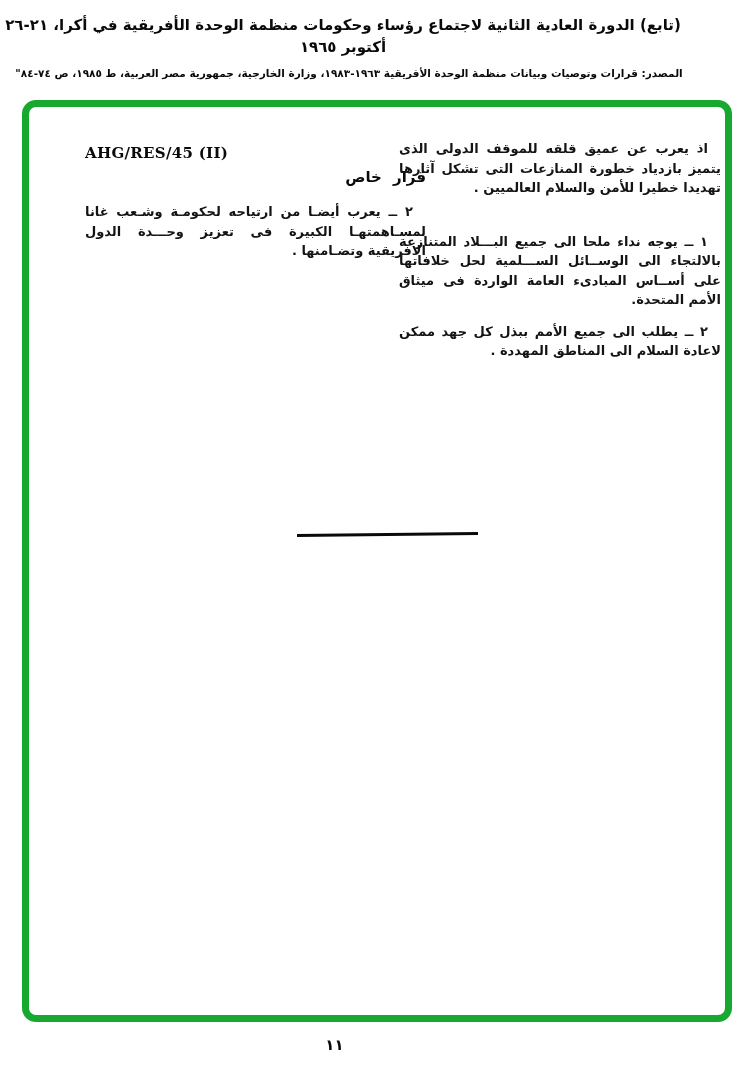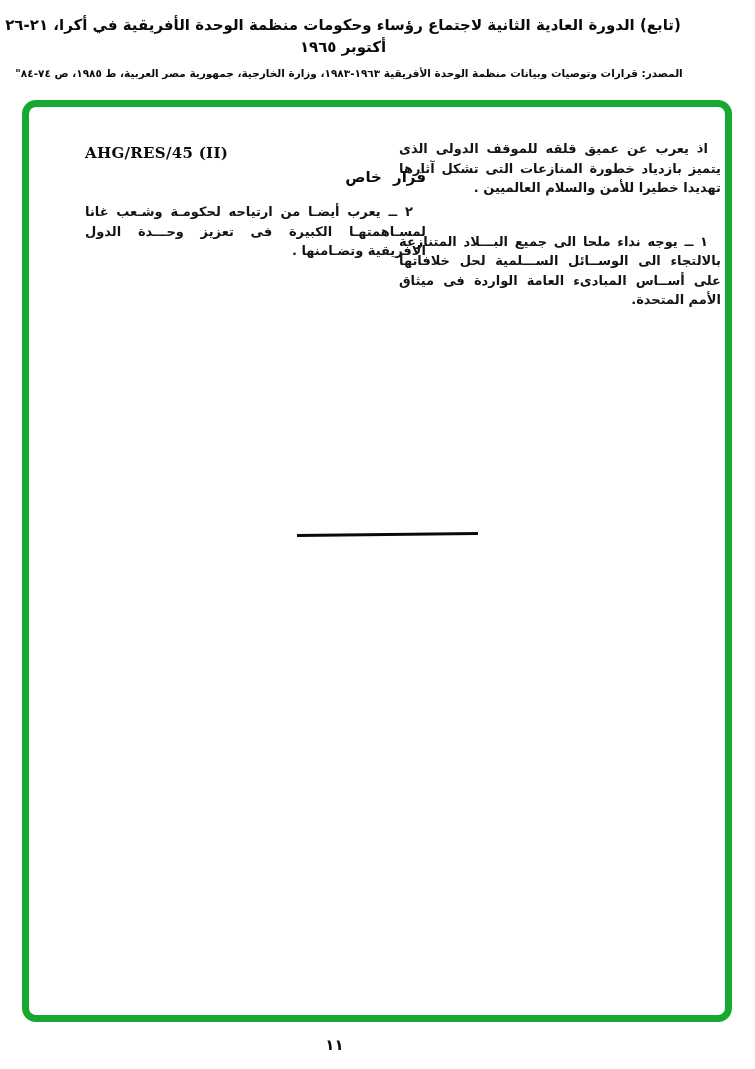--- a/index.html
+++ b/index.html
@@ -137,17 +137,18 @@
 
 <div class="column column-left">
   <div class="doc-reference">AHG/RES/45 (II)</div>
   <div class="doc-title">قرار خاص</div>
   <p>٢ ــ يعرب أيضـا من ارتياحه لحكومـة وشـعب غانا لمسـاهمتهـا الكبيرة فى تعزيز وحـــدة الدول الافريقية وتضـامنها .</p>
 </div>
 
 <div class="column column-right">
   <p class="gap-large">اذ يعرب عن عميق قلقه للموقف الدولى الذى يتميز بازدياد خطورة المنازعات التى تشكل آثارها تهديدا خطيرا للأمن والسلام العالميين .</p>
   <p class="gap-small">١ ــ يوجه نداء ملحا الى جميع البـــلاد المتنازعة بالالتجاء الى الوســائل الســـلمية لحل خلافاتها على أســاس المبادىء العامة الواردة فى ميثاق الأمم المتحدة.</p>
+  <p>٢ ــ يطلب الى جميع الأمم ببذل كل جهد ممكن لاعادة السلام الى المناطق المهددة .</p>
 </div>
 
 <div class="divider-line"></div>
 
 <div class="page-number">١١</div>
 
 </body></html>

